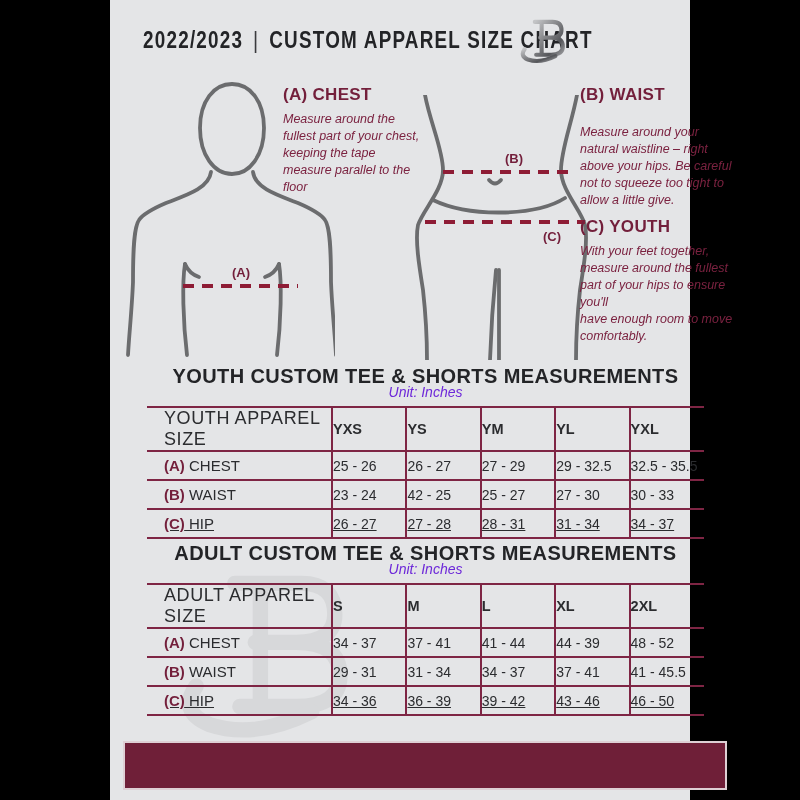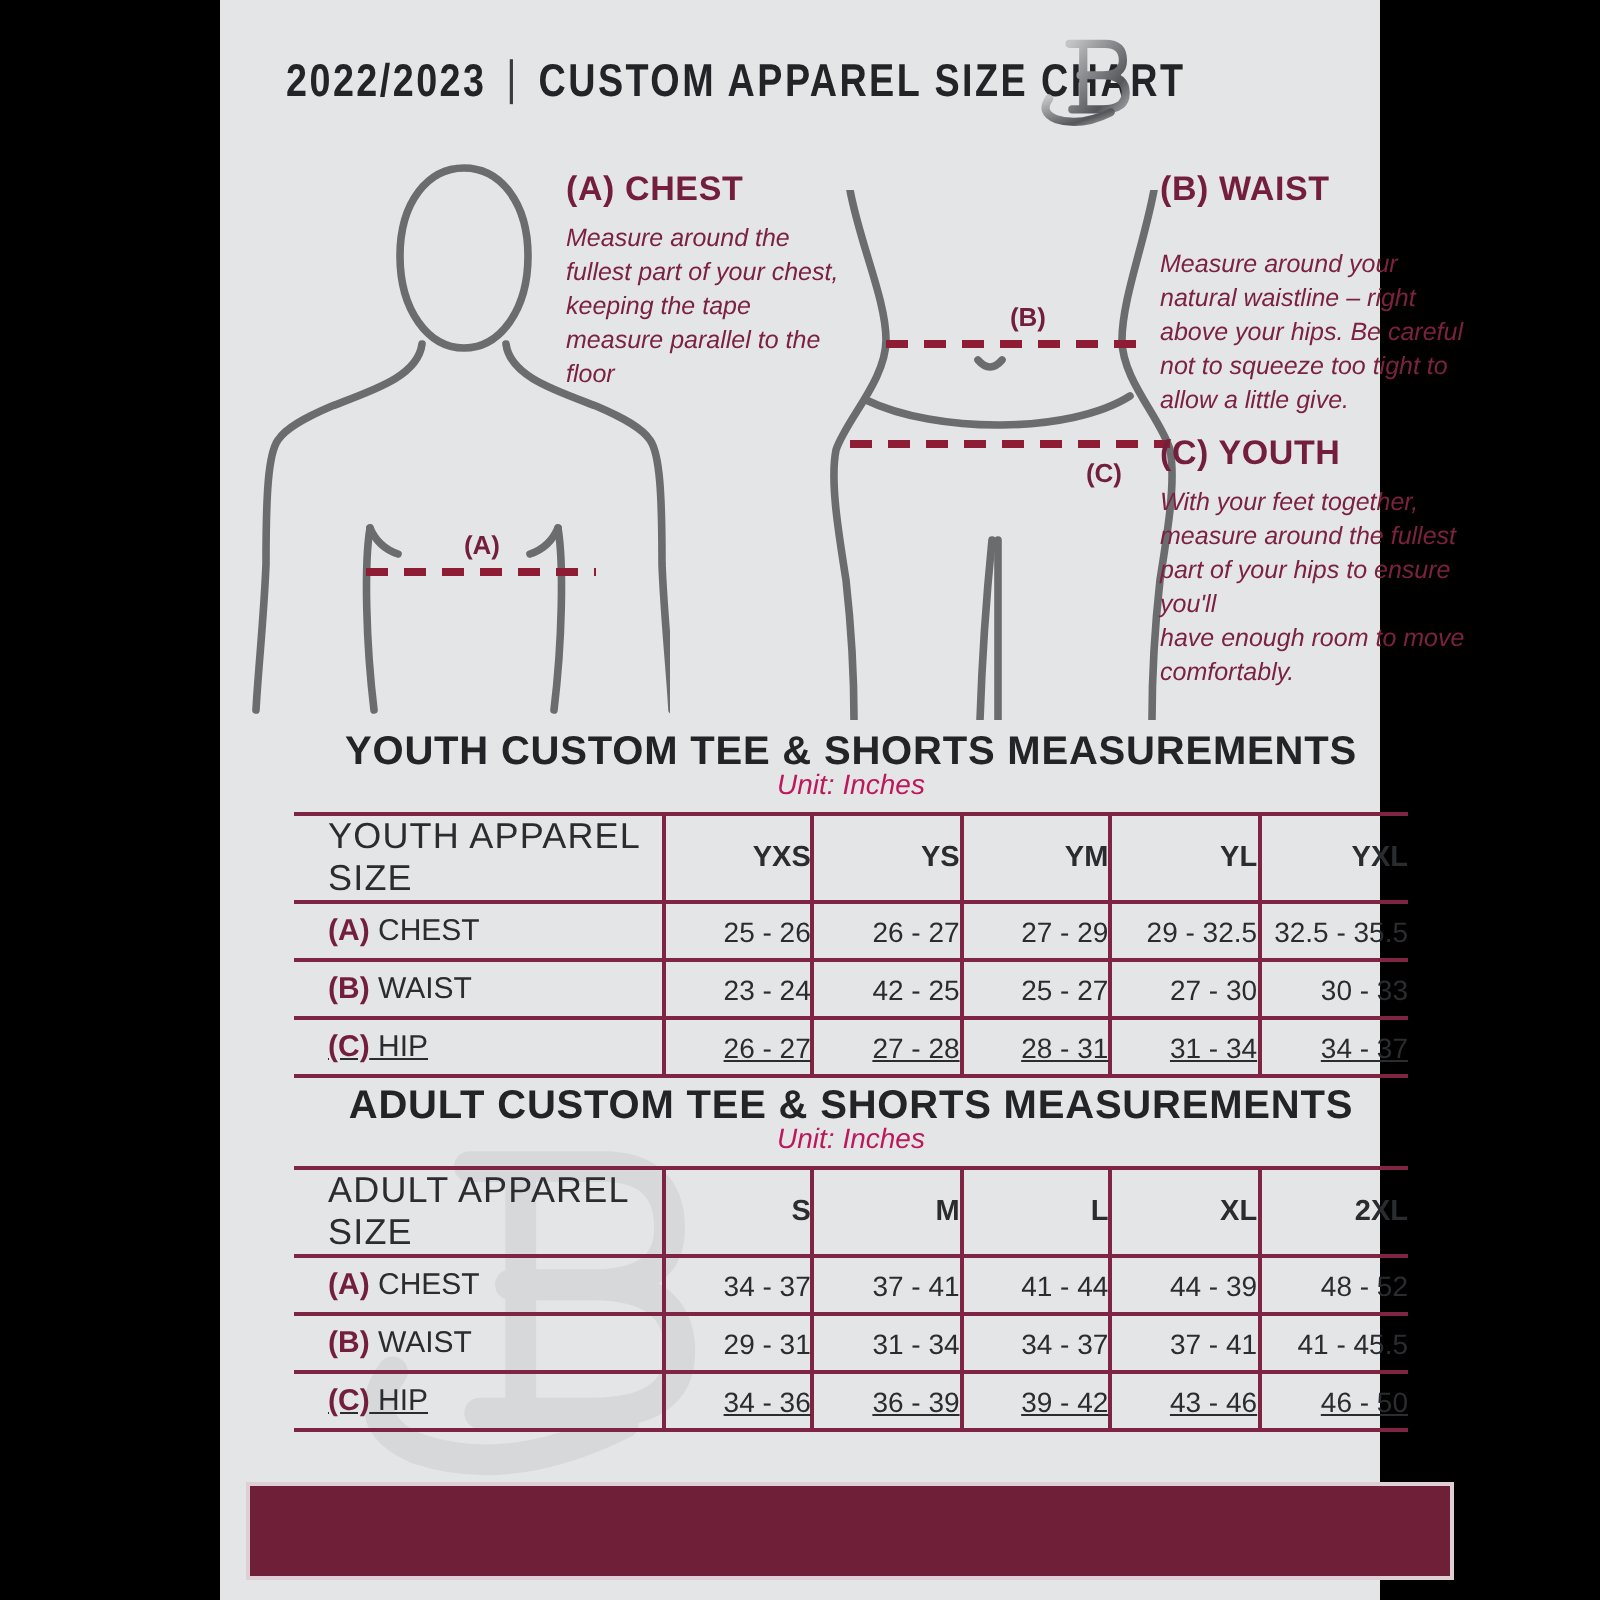--- a/index.html
+++ b/index.html
@@ -35,30 +35,30 @@
     white-space: pre-line;
   }
 
   
   .sec-title {
     width: 557px; text-align: center;
     color: #232427; font-weight: bold; font-size: 20px; letter-spacing: 0.4px;
   }
   .sec-unit {
     width: 557px; text-align: center;
-    color: #be185d; font-style: italic; font-size: 14px;
+    color: #6d28d9; font-style: italic; font-size: 14px;
   }
 
   
   table.size-table { border-collapse: collapse; table-layout: fixed; width: 557px; }
   table.size-table th, table.size-table td {
     border-top: 2px solid #7e2544;
     font-weight: normal;
     color: #2b2c2f;
-    text-align: right;
+    text-align: left;
     vertical-align: middle;
   }
   table.size-table th { height: 33px; font-size: 14.5px; font-weight: bold; }
   table.size-table th.size-col {
     font-weight: normal; text-align: left; padding-left: 17px;
     font-size: 18px; letter-spacing: 0.6px;
   }
   table.size-table td { height: 29px; font-size: 14px; }
   table.size-table td.label-cell { text-align: left; padding-left: 17px; font-size: 15px; }
   table.size-table td.label-cell .prefix { color: #731f3b; font-weight: bold; }

